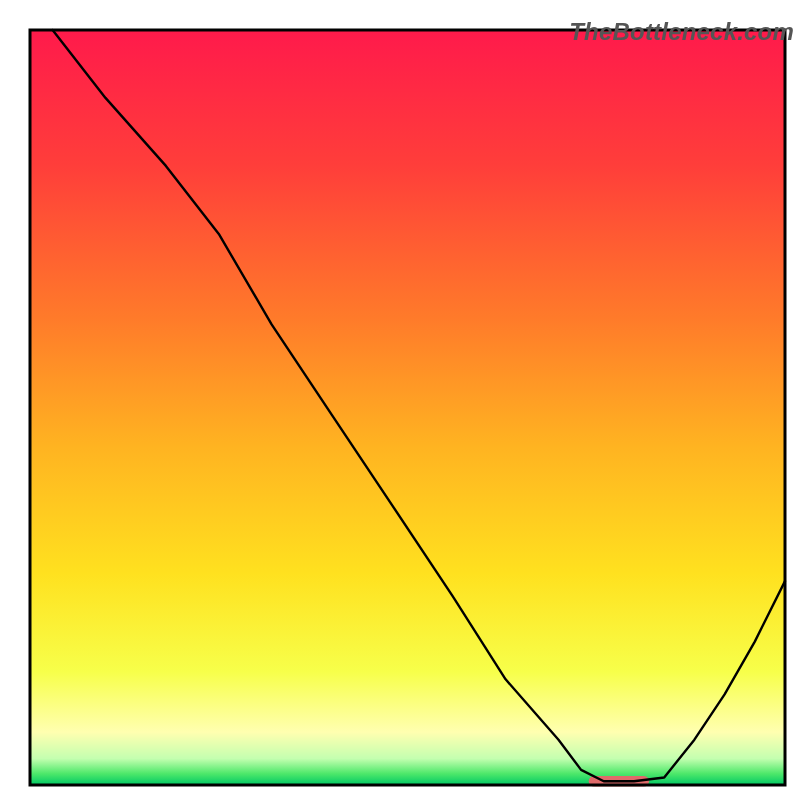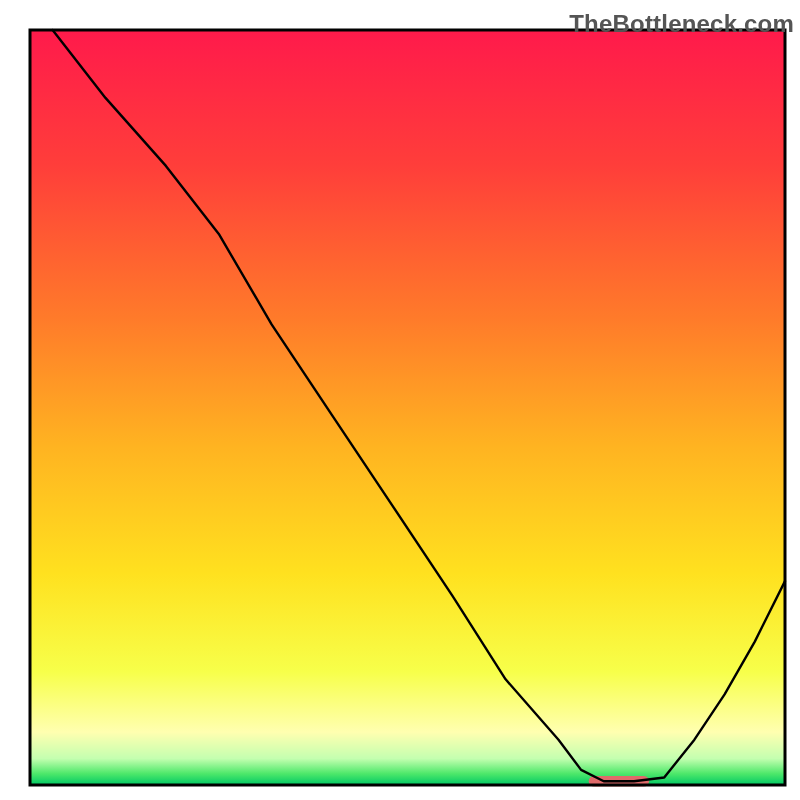--- a/index.html
+++ b/index.html
@@ -11,27 +11,28 @@
     background: #fff;
     font-family: Arial, sans-serif;
   }
   .chart-container {
     position: relative;
     width: 800px;
     height: 800px;
   }
   .watermark {
     position: absolute;
-    top: 10px;
+    top: 18px;
     right: 6px;
     font-size: 24px;
     font-weight: bold;
     color: #555;
     z-index: 20;
     letter-spacing: 0.2px;
+    font-style: italic;
   }
   svg.plot {
     position: absolute;
     top: 0;
     left: 0;
   }
 </style>
 </head>
 <body>
 

